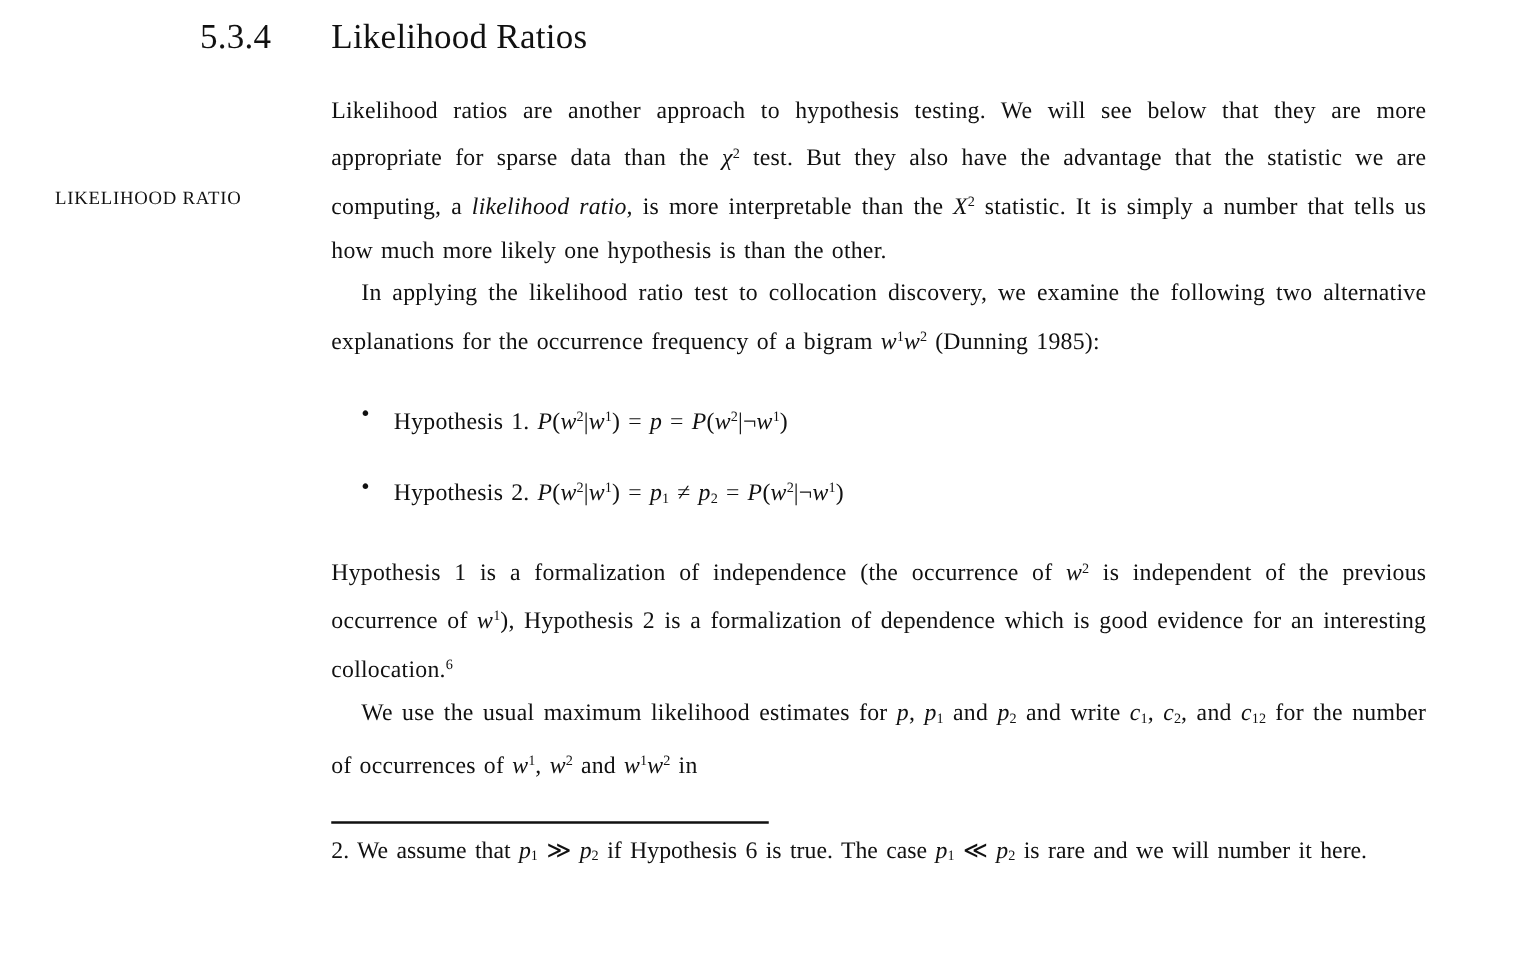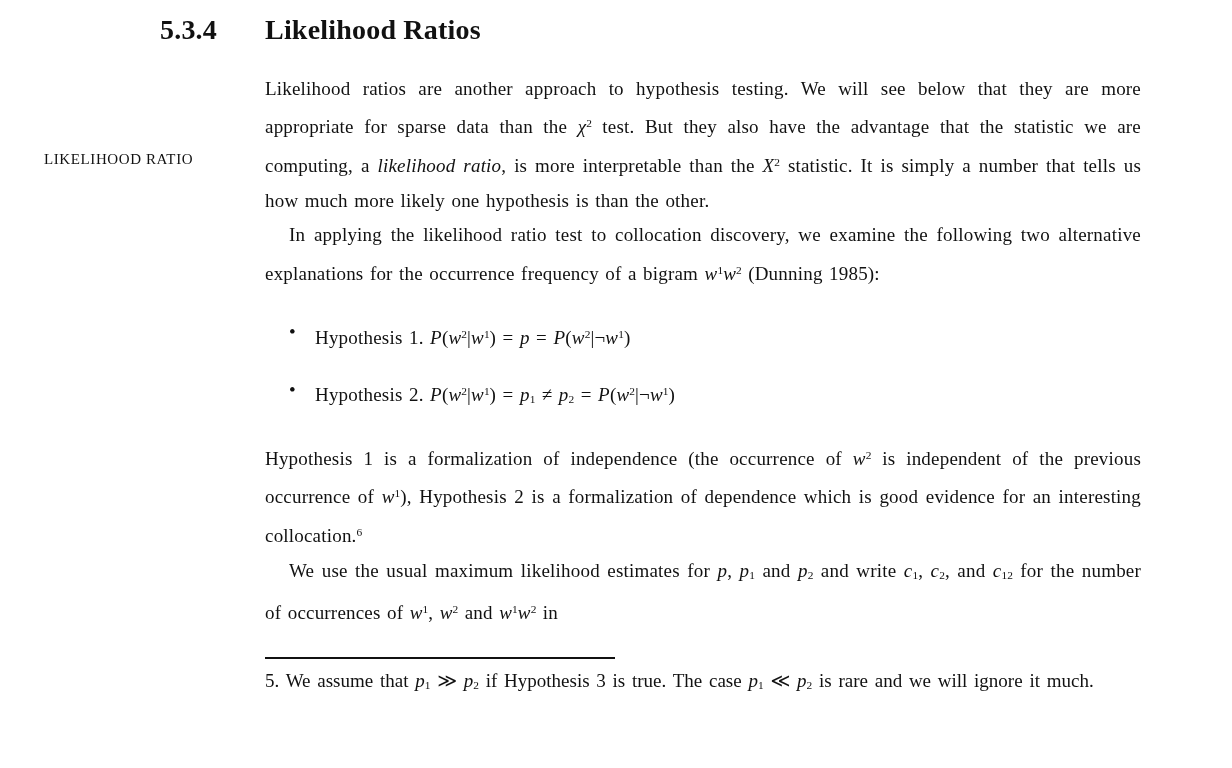--- a/index.html
+++ b/index.html
@@ -14,21 +14,21 @@
     background: #ffffff;
     color: #111111;
     font-family: "Liberation Serif", "DejaVu Serif", serif;
     overflow: hidden;
   }
   .heading {
     position: absolute;
     left: 160px;
     top: 14px;
     font-size: 28px;
-    font-weight: bold;
+    font-weight: normal;
     letter-spacing: 0.2px;
     white-space: nowrap;
   }
   .h-num {
     display: inline-block;
     width: 105px;
   }
   .margin-note {
     position: absolute;
     left: 44px;
@@ -121,16 +121,16 @@
         <span class="dot">•</span>
         <span class="bullet-text"><span>Hypothesis 2. </span><span class="i">P</span><span>(</span><span class="i">w</span><span class="sup">2</span><span>|</span><span class="i">w</span><span class="sup">1</span><span>) = </span><span class="i">p</span><span class="sub">1</span><span> ≠ </span><span class="i">p</span><span class="sub">2</span><span> = </span><span class="i">P</span><span>(</span><span class="i">w</span><span class="sup">2</span><span>|¬</span><span class="i">w</span><span class="sup">1</span><span>)</span></span>
       </li>
     </ul>
     <p class="para"><span>Hypothesis 1 is a formalization of independence (the occurrence of </span><span class="i">w</span><span class="sup">2</span><span> is independent of the previous occurrence of </span><span class="i">w</span><span class="sup">1</span><span>), Hypothesis 2 is a formalization of dependence which is good evidence for an interesting collocation.</span><span class="sup">6</span></p>
     <p class="para indent"><span>We use the usual maximum likelihood estimates for </span><span class="i">p</span><span>, </span><span class="i">p</span><span class="sub">1</span><span> and </span><span class="i">p</span><span class="sub">2</span><span> and write </span><span class="i">c</span><span class="sub">1</span><span>, </span><span class="i">c</span><span class="sub">2</span><span>, and </span><span class="i">c</span><span class="sub">12</span><span> for the number of occurrences of </span><span class="i">w</span><span class="sup">1</span><span>, </span><span class="i">w</span><span class="sup">2</span><span> and </span><span class="i">w</span><span class="sup">1</span><span class="i">w</span><span class="sup">2</span><span> in</span></p>
   </div>
 
   <div class="footnote-block">
     <div class="fn-rule"></div>
-    <p class="fn-text"><span>5. We assume that </span><span class="i">p</span><span class="sub">1</span><span> ≫ </span><span class="i">p</span><span class="sub">2</span><span> if Hypothesis 3 is true. The case </span><span class="i">p</span><span class="sub">1</span><span> ≪ </span><span class="i">p</span><span class="sub">2</span><span> is rare and we will ignore it much.</span></p>
+    <p class="fn-text"><span>2. We assume that </span><span class="i">p</span><span class="sub">1</span><span> ≫ </span><span class="i">p</span><span class="sub">2</span><span> if Hypothesis 6 is true. The case </span><span class="i">p</span><span class="sub">1</span><span> ≪ </span><span class="i">p</span><span class="sub">2</span><span> is rare and we will number it here.</span></p>
   </div>
 
 </div>
 
 </body></html>

